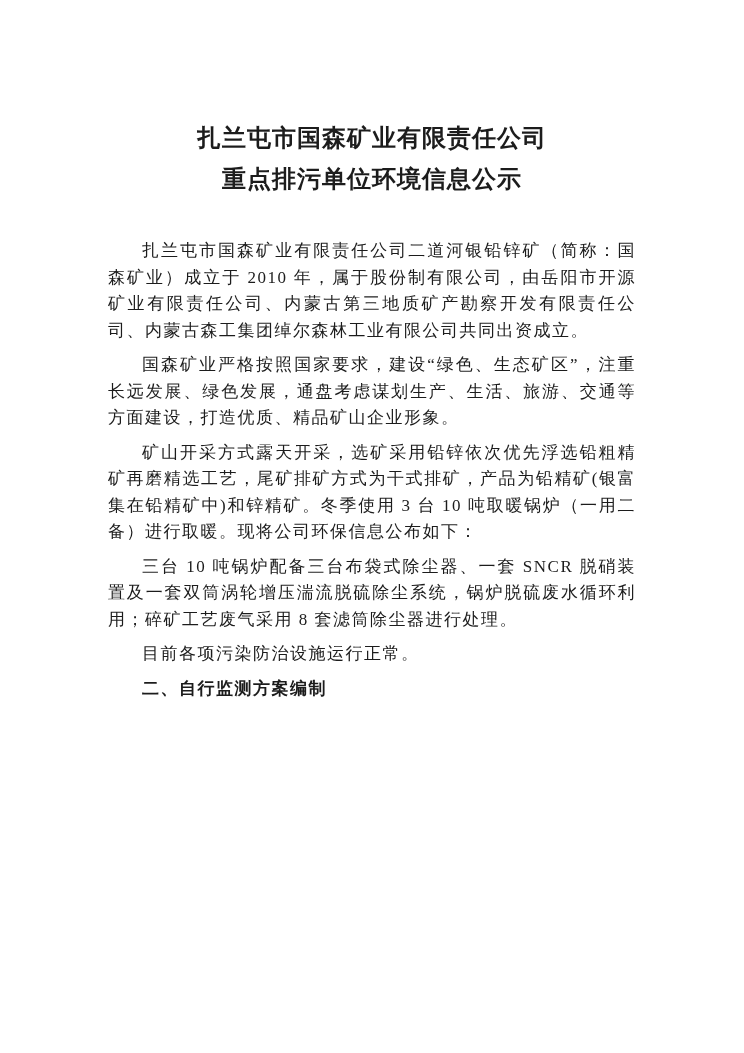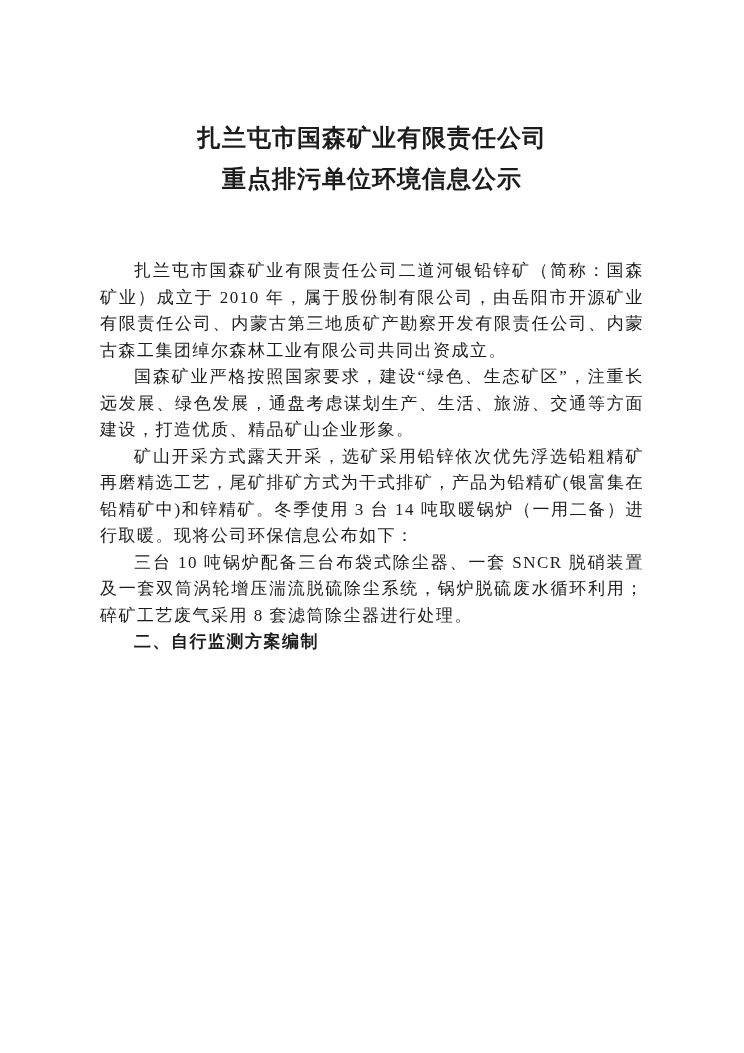--- a/index.html
+++ b/index.html
@@ -20,49 +20,50 @@
   .content {
     box-sizing: border-box;
     padding: 118px 100px 0 100px;
   }
   .doc-title {
     text-align: center;
     font-weight: bold;
     font-size: 24px;
     line-height: 41px;
     letter-spacing: 1px;
-    margin-bottom: 58px;
+    margin-bottom: 38px;
   }
   .doc-body {
     font-size: 17px;
     line-height: 26.5px;
     letter-spacing: 1.5px;
     text-align: justify;
   }
   .doc-body p {
-    margin: 0;
+    margin: 8px;
     text-indent: 2em;
   }
   .doc-body p.heading {
     font-weight: bold;
   }
 </style>
 </head>
 <body>
 
 <div class="page">
   <div class="content">
 
     <header class="doc-title">
       <div>扎兰屯市国森矿业有限责任公司</div>
       <div>重点排污单位环境信息公示</div>
     </header>
 
     <main class="doc-body">
       <p class="body">扎兰屯市国森矿业有限责任公司二道河银铅锌矿（简称：国森矿业）成立于 2010 年，属于股份制有限公司，由岳阳市开源矿业有限责任公司、内蒙古第三地质矿产勘察开发有限责任公司、内蒙古森工集团绰尔森林工业有限公司共同出资成立。</p>
       <p class="body">国森矿业严格按照国家要求，建设“绿色、生态矿区”，注重长远发展、绿色发展，通盘考虑谋划生产、生活、旅游、交通等方面建设，打造优质、精品矿山企业形象。</p>
-      <p class="body">矿山开采方式露天开采，选矿采用铅锌依次优先浮选铅粗精矿再磨精选工艺，尾矿排矿方式为干式排矿，产品为铅精矿(银富集在铅精矿中)和锌精矿。冬季使用 3 台 14 吨取暖锅炉（一用二备）进行取暖。现将公司环保信息公布如下：</p>
+      <p class="body">矿山开采方式露天开采，选矿采用铅锌依次优先浮选铅粗精矿再磨精选工艺，尾矿排矿方式为干式排矿，产品为铅精矿(银富集在铅精矿中)和锌精矿。冬季使用 3 台 10 吨取暖锅炉（一用二备）进行取暖。现将公司环保信息公布如下：</p>
       <p class="body">三台 10 吨锅炉配备三台布袋式除尘器、一套 SNCR 脱硝装置及一套双筒涡轮增压湍流脱硫除尘系统，锅炉脱硫废水循环利用；碎矿工艺废气采用 8 套滤筒除尘器进行处理。</p>
+      <p class="body">目前各项污染防治设施运行正常。</p>
       <p class="heading">二、自行监测方案编制</p>
     </main>
 
   </div>
 </div>
 
 </body></html>

